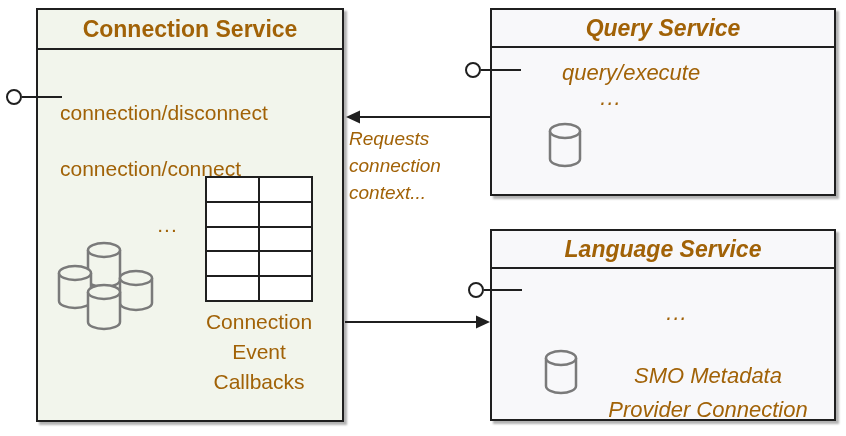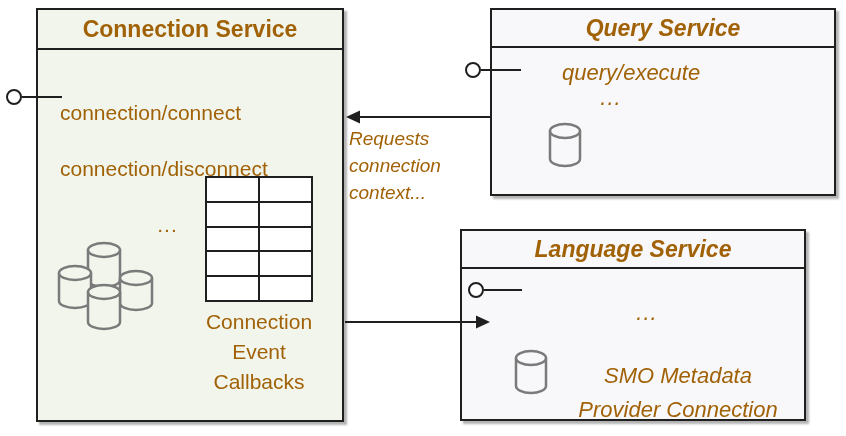--- a/index.html
+++ b/index.html
@@ -39,22 +39,22 @@
 </style>
 </head>
 <body>
 
 <div id="canvas">
 
   <div class="box green" style="left:36px;top:8px;width:308px;height:414px;">
     <div class="box-header hdr38">Connection Service</div>
 
     <div class="txt" style="left:22px;top:61px;">
+      <div>connection/disconnect</div>
       <div>connection/connect</div>
-      <div>connection/disconnect</div>
       <div class="center dots" style="width:215px;">...</div>
     </div>
 
 
     <div style="position:absolute;left:18px;top:230px;">
       <svg width="100" height="92" viewBox="0 0 100 92" fill="#f2f5ec" stroke="#7a7a7a" stroke-width="2.5">
         <g>
           <path d="M32 10 V40 A16 7 0 0 0 64 40 V10"></path>
           <ellipse cx="48" cy="10" rx="16" ry="7"></ellipse>
         </g>
@@ -98,21 +98,21 @@
     <div class="txt txt22 center dots" style="left:40px;top:74px;width:158px;">...</div>
 
     <div style="position:absolute;left:56px;top:112px;">
       <svg width="34" height="46" viewBox="0 0 34 46" fill="#f8f8fa" stroke="#7a7a7a" stroke-width="2.5">
         <path d="M2 9 V37 A15 7 0 0 0 32 37 V9"></path>
         <ellipse cx="17" cy="9" rx="15" ry="7"></ellipse>
       </svg>
     </div>
   </div>
 
-  <div class="box gray" style="left:460px;top:229px;width:346px;height:192px;">
+  <div class="box gray" style="left:490px;top:229px;width:346px;height:192px;">
     <div class="box-header hdr36">Language Service</div>
 
     <div class="txt txt22 center dots" style="left:40px;top:68px;width:290px;">...</div>
 
     <div style="position:absolute;left:52px;top:118px;">
       <svg width="34" height="46" viewBox="0 0 34 46" fill="#f8f8fa" stroke="#7a7a7a" stroke-width="2.5">
         <path d="M2 9 V37 A15 7 0 0 0 32 37 V9"></path>
         <ellipse cx="17" cy="9" rx="15" ry="7"></ellipse>
       </svg>
     </div>

